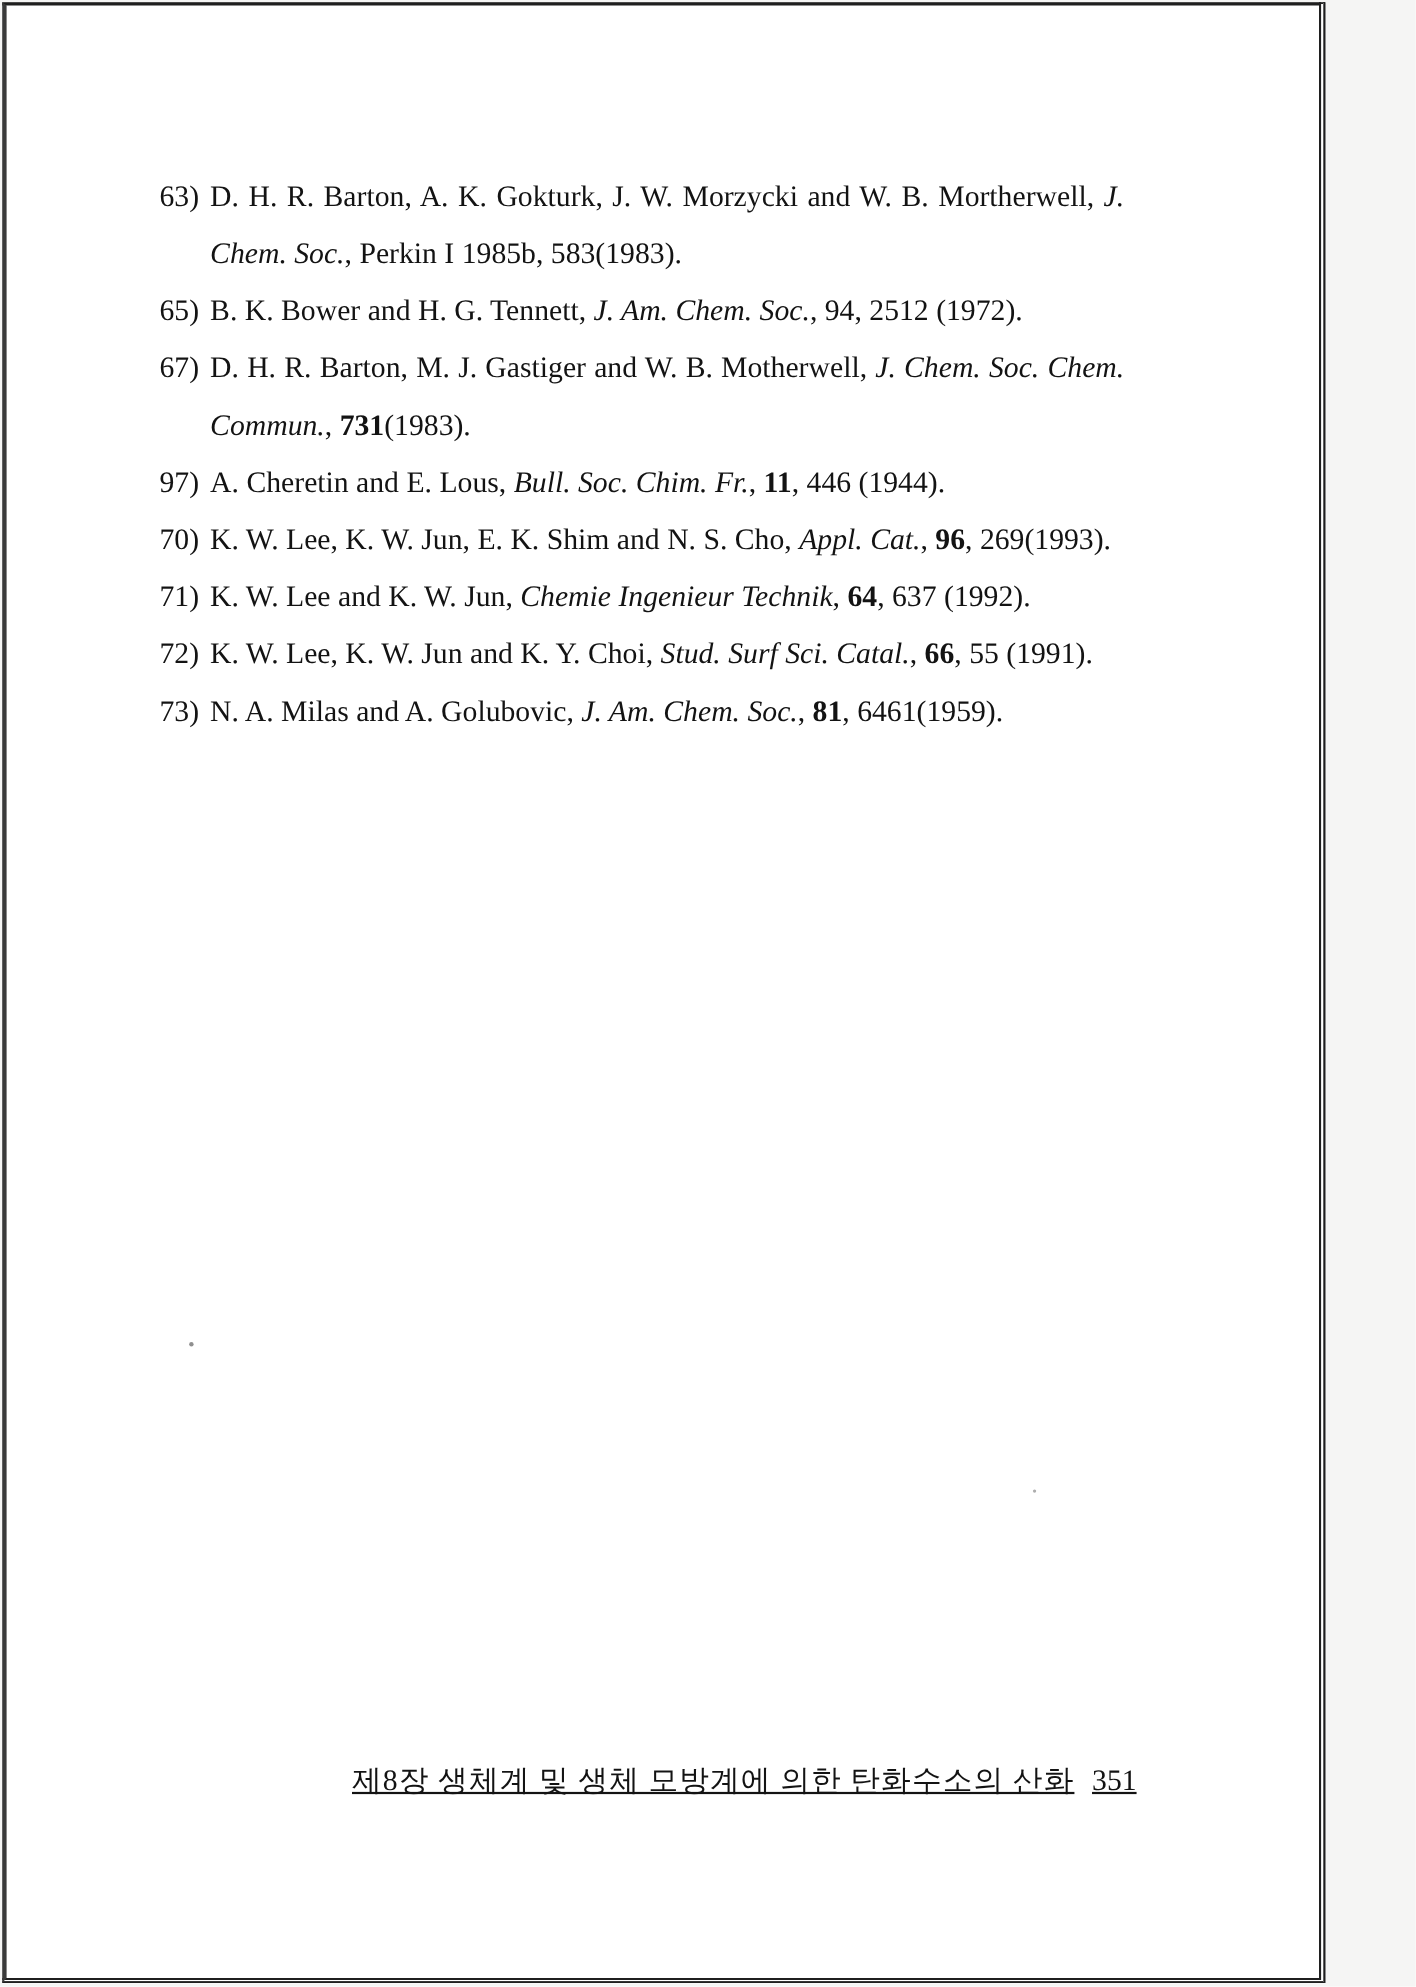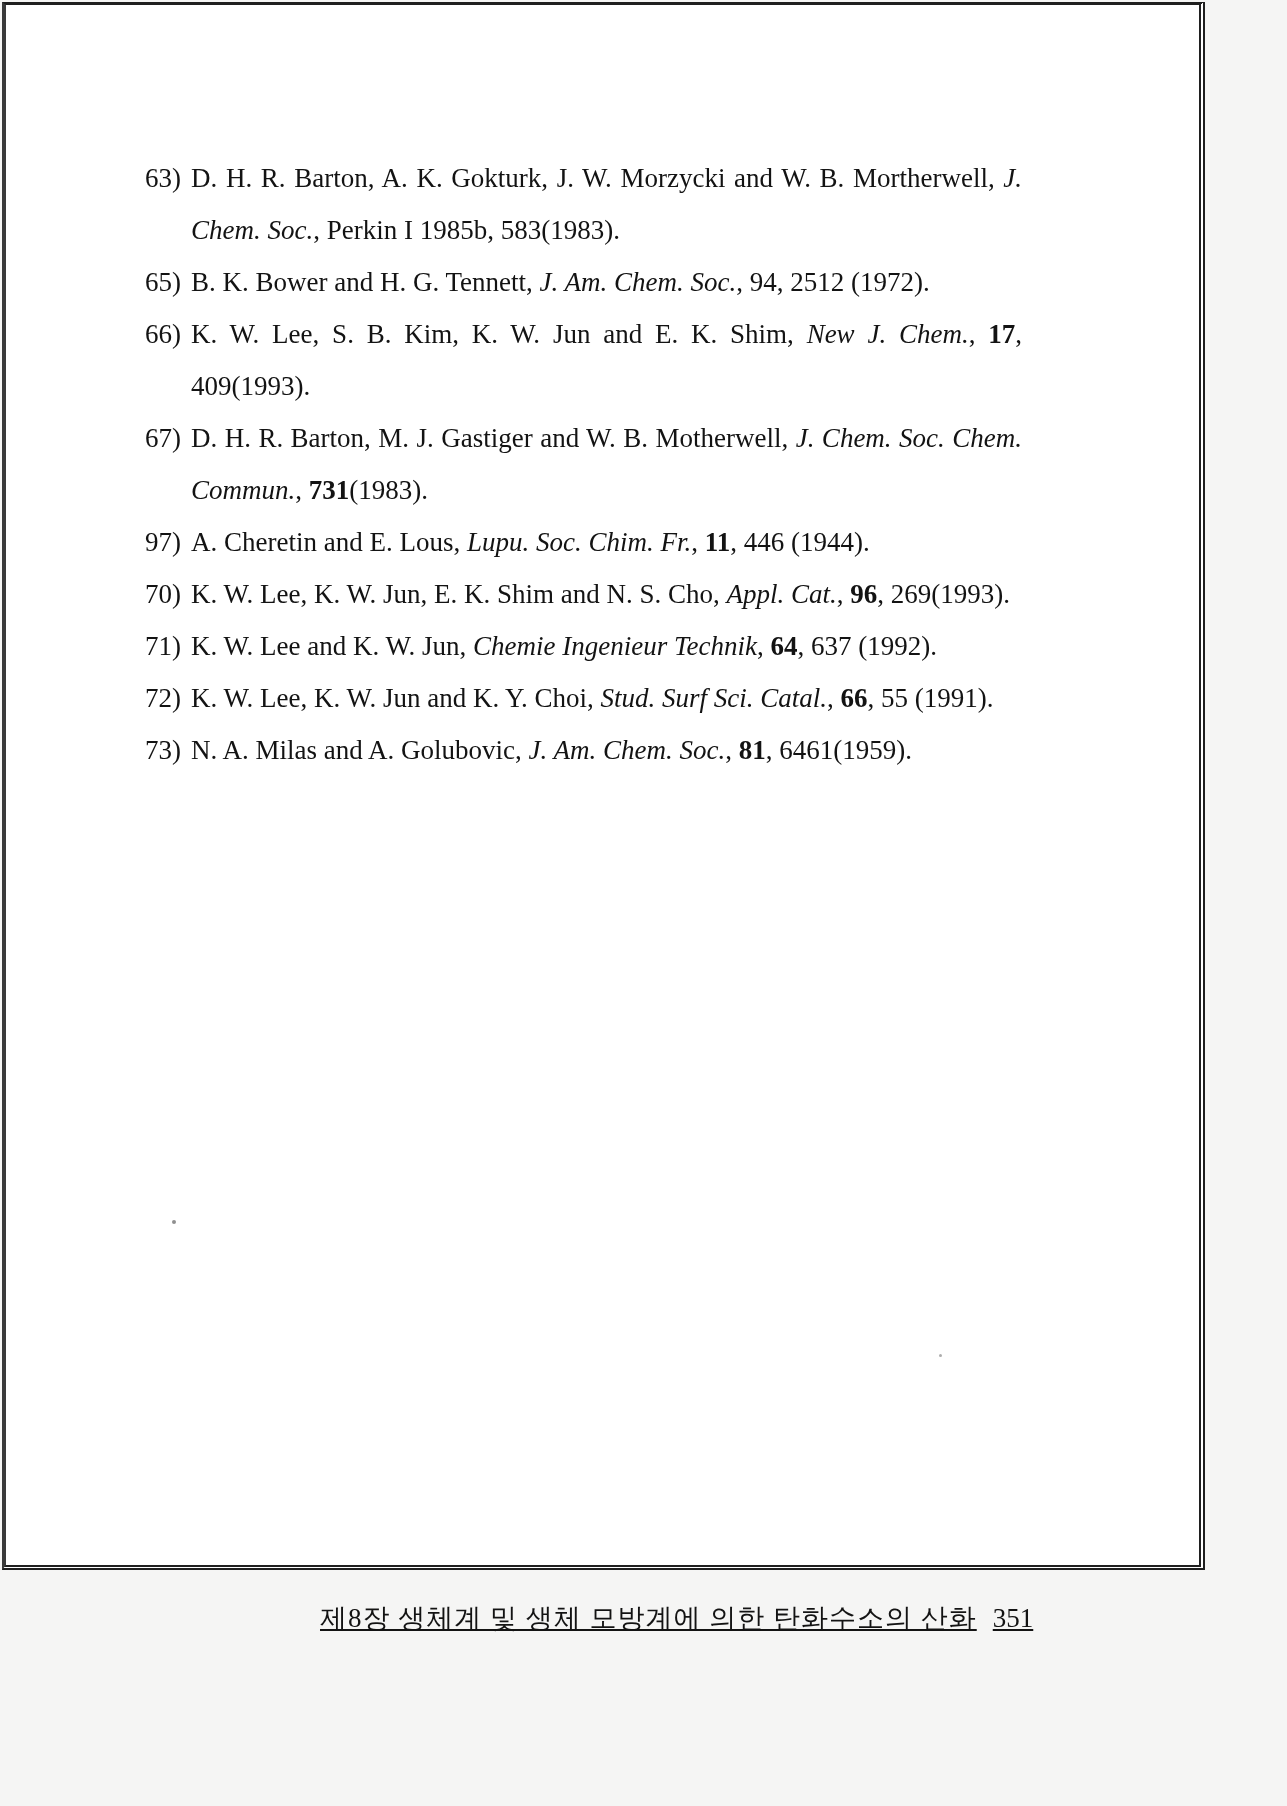--- a/index.html
+++ b/index.html
@@ -6,21 +6,21 @@
   body {
     width: 1287px; height: 1806px;
     background: #f5f5f4;
     position: relative;
     font-family: "Liberation Serif", "DejaVu Serif", serif;
     overflow: hidden;
   }
   .page {
     position: absolute;
     left: 2px; top: 2px;
-    width: 1203px; height: 1568px;
+    width: 1203px; height: 1801px;
     box-sizing: border-box;
     background: #ffffff;
     border-top: 3px solid #1f1f1f;
     border-left: 4px solid #3a3a3a;
     border-right: 6px double #1f1f1f;
     border-bottom: 5px double #1f1f1f;
   }
   .refs {
     position: absolute;
     left: 139px; top: 147px;
@@ -62,23 +62,22 @@
   .dot2 { left: 933px; top: 1349px; width: 3px; height: 3px; opacity: .55; }
 </style>
 </head>
 <body>
 
 <div class="page">
 
   <div class="refs" id="refs-list">
       <div class="ref-item"><span class="ref-num">63)</span><span class="seg-regular">D. H. R. Barton, A. K. Gokturk, J. W. Morzycki and W. B. Mortherwell, </span><span class="seg-italic">J. Chem. Soc.</span><span class="seg-regular">, Perkin I  1985b, 583(1983).</span></div>
       <div class="ref-item"><span class="ref-num">65)</span><span class="seg-regular">B. K. Bower and H. G. Tennett, </span><span class="seg-italic">J. Am. Chem. Soc.</span><span class="seg-regular">, 94, 2512 (1972).</span></div>
-      <div class="ref-item"><span class="ref-num">66)</span><span class="seg-regular">K. W. Lee, S. B. Kim, K. W. Jun and E. K. Shim, </span><span class="seg-italic">New J. Chem.</span><span class="seg-regular">, </span><span class="seg-bold">17</span><span class="seg-regular">, 409(1993).</span></div>
       <div class="ref-item"><span class="ref-num">67)</span><span class="seg-regular">D. H. R. Barton, M. J. Gastiger and W. B. Motherwell, </span><span class="seg-italic">J. Chem. Soc. Chem. Commun.</span><span class="seg-regular">, </span><span class="seg-bold">731</span><span class="seg-regular">(1983).</span></div>
-      <div class="ref-item"><span class="ref-num">97)</span><span class="seg-regular">A. Cheretin and E. Lous, </span><span class="seg-italic">Lupu. Soc. Chim. Fr.</span><span class="seg-regular">, </span><span class="seg-bold">11</span><span class="seg-regular">, 446 (1944).</span></div>
+      <div class="ref-item"><span class="ref-num">97)</span><span class="seg-regular">A. Cheretin and E. Lous, </span><span class="seg-italic">Bull. Soc. Chim. Fr.</span><span class="seg-regular">, </span><span class="seg-bold">11</span><span class="seg-regular">, 446 (1944).</span></div>
       <div class="ref-item"><span class="ref-num">70)</span><span class="seg-regular">K. W. Lee, K. W. Jun, E. K. Shim and N. S. Cho, </span><span class="seg-italic">Appl. Cat.</span><span class="seg-regular">, </span><span class="seg-bold">96</span><span class="seg-regular">, 269(1993).</span></div>
       <div class="ref-item"><span class="ref-num">71)</span><span class="seg-regular">K. W. Lee and K. W. Jun, </span><span class="seg-italic">Chemie Ingenieur Technik</span><span class="seg-regular">, </span><span class="seg-bold">64</span><span class="seg-regular">, 637 (1992).</span></div>
       <div class="ref-item"><span class="ref-num">72)</span><span class="seg-regular">K. W. Lee, K. W. Jun and K. Y. Choi, </span><span class="seg-italic">Stud. Surf Sci. Catal.</span><span class="seg-regular">, </span><span class="seg-bold">66</span><span class="seg-regular">, 55 (1991).</span></div>
       <div class="ref-item"><span class="ref-num">73)</span><span class="seg-regular">N. A. Milas and A. Golubovic, </span><span class="seg-italic">J. Am. Chem. Soc.</span><span class="seg-regular">, </span><span class="seg-bold">81</span><span class="seg-regular">, 6461(1959).</span></div>
     </div>
 
   <div class="footer">
     <span>제8장 생체계 및 생체 모방계에 의한 탄화수소의 산화</span><span class="pagenum">351</span>
   </div>
 

